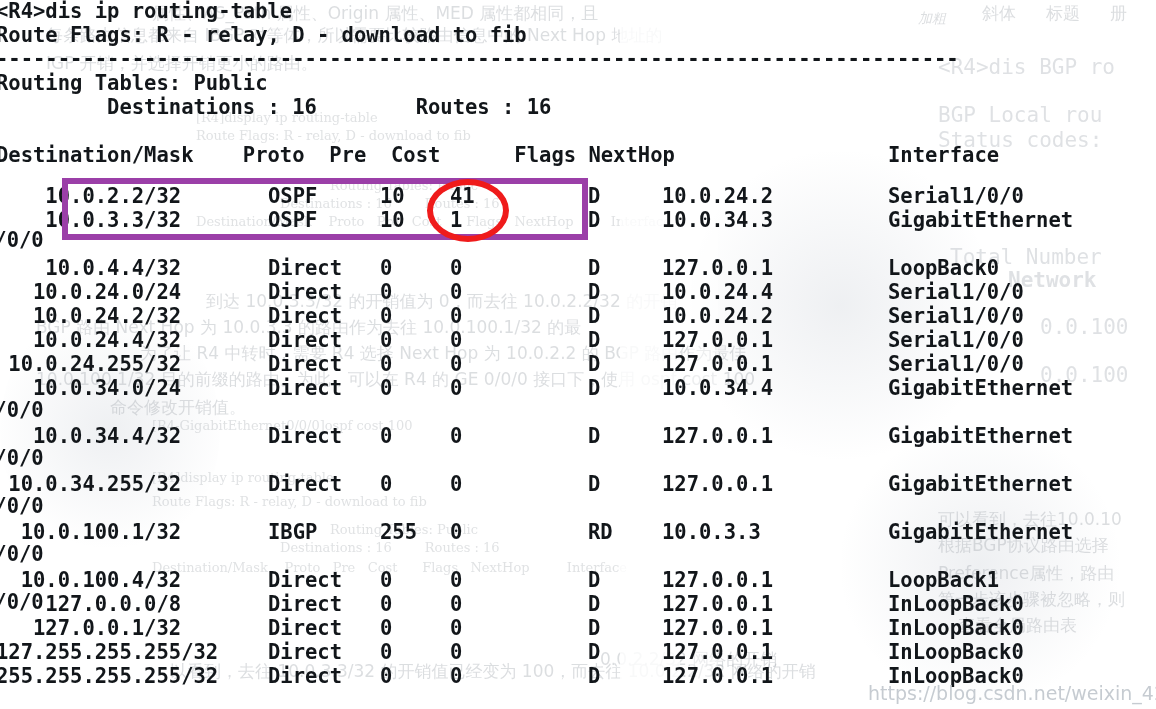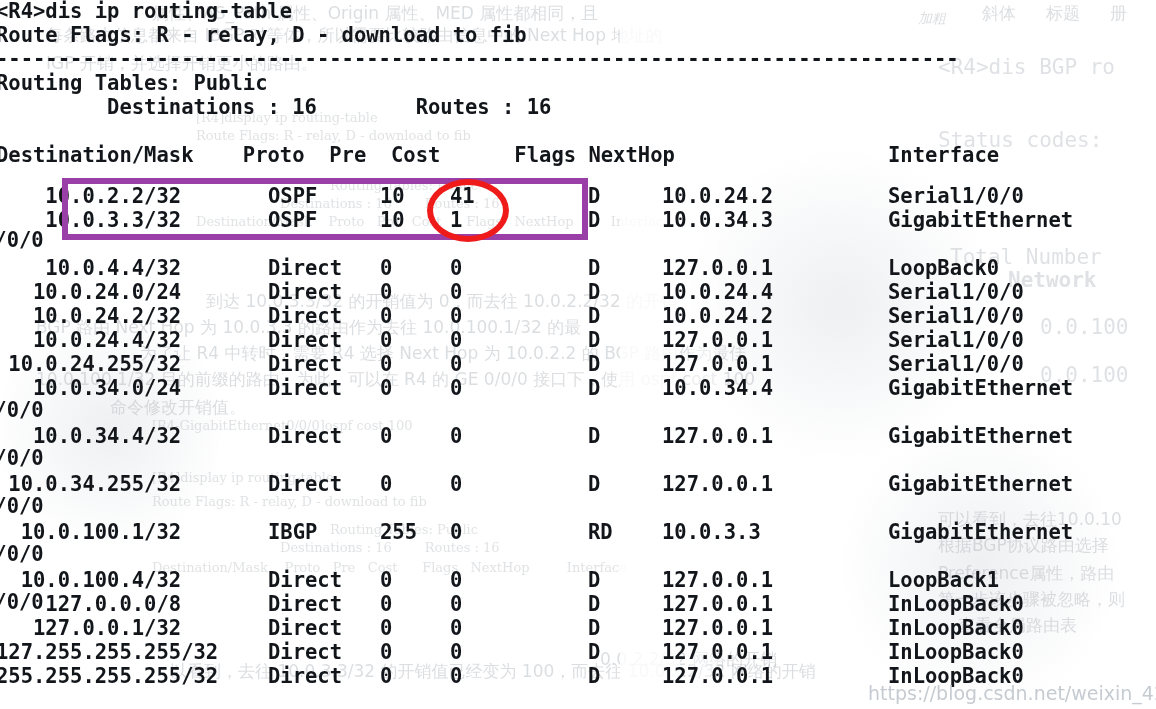--- a/index.html
+++ b/index.html
@@ -87,20 +87,21 @@
   <div class="ghost-blob" style="left:690px;top:140px;width:300px;height:330px;"></div>
   <div class="ghost-blob" style="left:840px;top:420px;width:280px;height:290px;"></div>
   <div class="ghost-blob" style="left:0px;top:300px;width:220px;height:260px;"></div>
 
   <div class="ghost-cn" style="left:918px;top:10px;font-size:14px;font-style:italic;">加粗</div>
   <div class="ghost-cn" style="left:982px;top:2px;font-size:17px;">斜体</div>
   <div class="ghost-cn" style="left:1046px;top:2px;font-size:17px;">标题</div>
   <div class="ghost-cn" style="left:1110px;top:2px;font-size:17px;">册</div>
 
   <div class="ghost-mono" style="left:938px;top:55px;font-size:21px;">&lt;R4&gt;dis BGP ro</div>
+  <div class="ghost-mono" style="left:938px;top:103px;font-size:21px;">BGP Local rou</div>
   <div class="ghost-mono" style="left:938px;top:128px;font-size:21px;">Status codes:</div>
   <div class="ghost-mono" style="left:950px;top:245px;font-size:21px;">Total Number</div>
   <div class="ghost-mono" style="left:1008px;top:268px;font-size:21px;font-weight:bold;">Network</div>
   <div class="ghost-mono" style="left:1040px;top:315px;font-size:21px;">0.0.100</div>
   <div class="ghost-mono" style="left:1040px;top:363px;font-size:21px;">0.0.100</div>
 
   <div class="ghost" style="left:196px;top:110px;font-size:13px;">[R4]display ip routing-table</div>
   <div class="ghost" style="left:196px;top:128px;font-size:13px;">Route Flags: R - relay, D - download to fib</div>
   <div class="ghost" style="left:330px;top:178px;font-size:13px;">Routing Tables: Public</div>
   <div class="ghost" style="left:280px;top:196px;font-size:13px;">Destinations : 16        Routes : 16</div>

